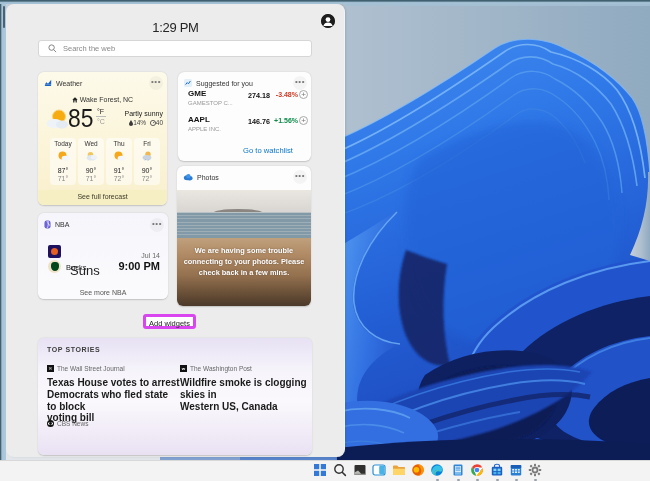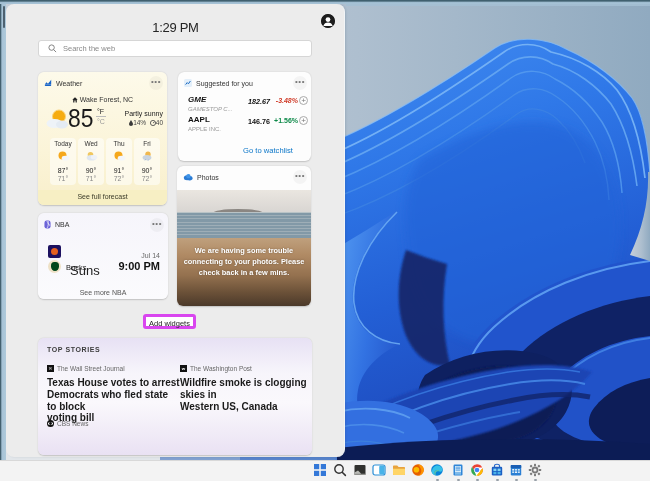--- a/index.html
+++ b/index.html
@@ -230,23 +230,23 @@
 
     <div id="sugg" class="card">
       <div class="chead">
         <svg width="8" height="8" viewBox="0 0 10 10">
             <rect x="0" y="0" width="10" height="10" rx="2" fill="#e3effa"></rect>
             <path d="M2,7 L4,4.5 L5.5,6 L8,2.5" fill="none" stroke="#1566c0" stroke-width="1.2"></path>
           </svg>
         <span class="t">Suggested for you</span>
       </div>
       <div class="dots" style="right:4px; top:4px;">•••</div>
-      <div class="srow" style="top:22px;font-style:italic;">
+      <div class="srow" style="top:16px;">
         <div class="sym">GME<div class="nm">GAMESTOP C...</div></div>
-        <div class="prc">182.67</div>
+        <div class="prc">274.18</div>
         <div class="chg" style="color:#d03b28;">-3.48%</div>
         <div class="plus">+</div>
       </div>
       <div class="srow" style="top:42px;">
         <div class="sym">AAPL<div class="nm">APPLE INC.</div></div>
         <div class="prc">146.76</div>
         <div class="chg" style="color:#0e8a4a;">+1.56%</div>
         <div class="plus">+</div>
       </div>
       <div style="position:absolute; left:0; top:74px; width:100%; text-align:center; font-size:7.6px; color:#0b76c8;padding-left:47px;">Go to watchlist</div>

